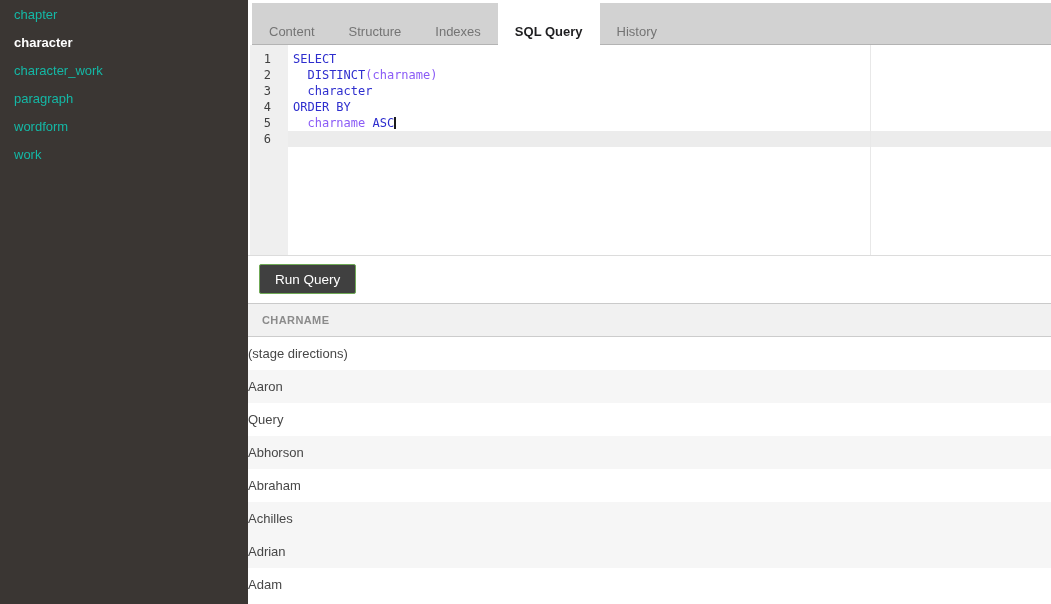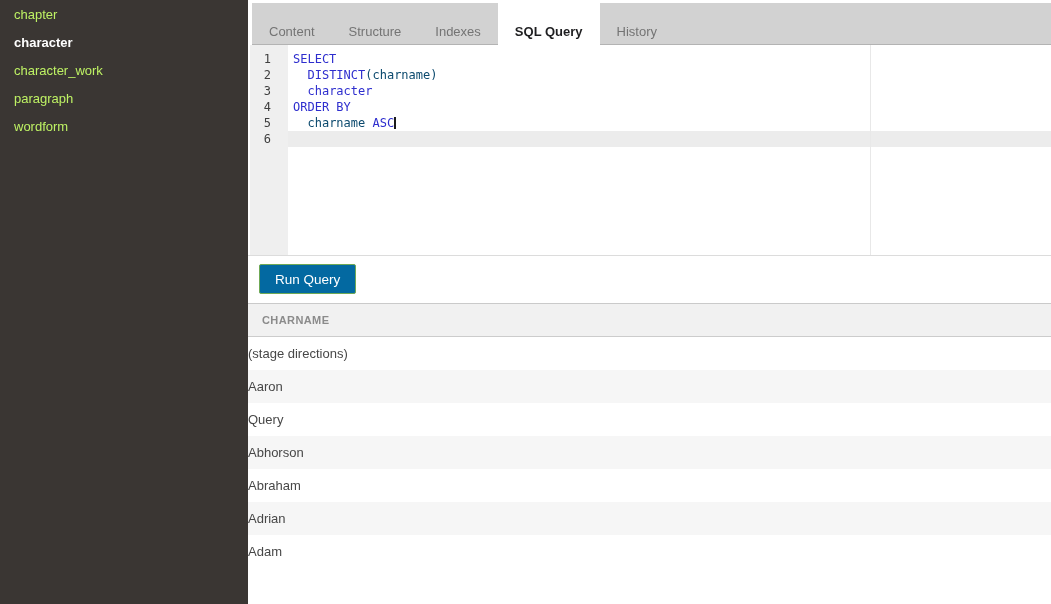--- a/index.html
+++ b/index.html
@@ -9,21 +9,21 @@
     font-family:"Liberation Sans", sans-serif;
     -webkit-font-smoothing:antialiased;
   }
   
   .sidebar{
     position:absolute;left:0;top:0;width:248px;height:604px;
     background:#3A3633;box-sizing:border-box;
   }
   .sidebar-item{
     height:28px;display:flex;align-items:center;
-    padding-left:14px;font-size:13px;color:#bef264;cursor:pointer;
+    padding-left:14px;font-size:13px;color:#14b8a6;cursor:pointer;
   }
   .sidebar-item.selected{color:#ffffff;font-weight:bold;}
   
   .tabbar{
     position:absolute;left:252px;top:3px;width:799px;height:41px;
     background:#D2D2D2;border-bottom:1px solid #B3B3B3;
     display:flex;align-items:flex-start;box-sizing:content-box;
   }
   .tab{
     height:41px;line-height:41px;padding:8px 17px;
@@ -52,29 +52,29 @@
     background:#ECECEC;
   }
   .print-margin{
     position:absolute;left:622px;top:0;bottom:0;width:1px;background:#E8E8E8;
   }
   .code{
     position:absolute;left:45px;top:6px;right:0;
   }
   .code-line{height:16px;line-height:16px;white-space:pre;color:#000000;}
   .tok-keyword{color:#2E2ECE;}
-  .tok-plain{color:#0c4a6e;}
+  .tok-plain{color:#8b5cf6;}
   .cursor{
     display:inline-block;width:2px;height:12px;background:#1a1a1a;
     vertical-align:-2px;
   }
   
   .run-btn{
     position:absolute;left:259px;top:264px;height:30px;
-    background:#0369a1;border:1px solid #6FA956;border-radius:2px;
+    background:#404040;border:1px solid #6FA956;border-radius:2px;
     color:#ffffff;font-size:13.5px;padding:0 15px;cursor:pointer;
     font-family:"Liberation Sans", sans-serif;
   }
   
   .results{
     position:absolute;left:248px;top:303px;width:803px;
     border-top:1px solid #CACACA;
   }
   .thead{
     height:32px;background:#F1F1F1;border-bottom:1px solid #CCCCCC;
@@ -94,20 +94,21 @@
 <body>
 
 <div>
 
   <nav class="sidebar" id="sidebar">
       <div class="sidebar-item">chapter</div>
       <div class="sidebar-item selected">character</div>
       <div class="sidebar-item">character_work</div>
       <div class="sidebar-item">paragraph</div>
       <div class="sidebar-item">wordform</div>
+      <div class="sidebar-item">work</div>
     </nav>
 
   <div class="tabbar" id="tabbar">
       <div class="tab">Content</div>
       <div class="tab">Structure</div>
       <div class="tab">Indexes</div>
       <div class="tab active">SQL Query</div>
       <div class="tab">History</div>
     </div>
 
@@ -136,18 +137,19 @@
   <div class="results">
     <div class="thead">
       <div class="th">CHARNAME</div>
     </div>
     <div id="rows">
         <div class="row">(stage directions)</div>
         <div class="row alt">Aaron</div>
         <div class="row">Query</div>
         <div class="row alt">Abhorson</div>
         <div class="row">Abraham</div>
+        <div class="row alt">Achilles</div>
         <div class="row alt">Adrian</div>
         <div class="row">Adam</div>
       </div>
   </div>
 
 </div>
 
 </body></html>

